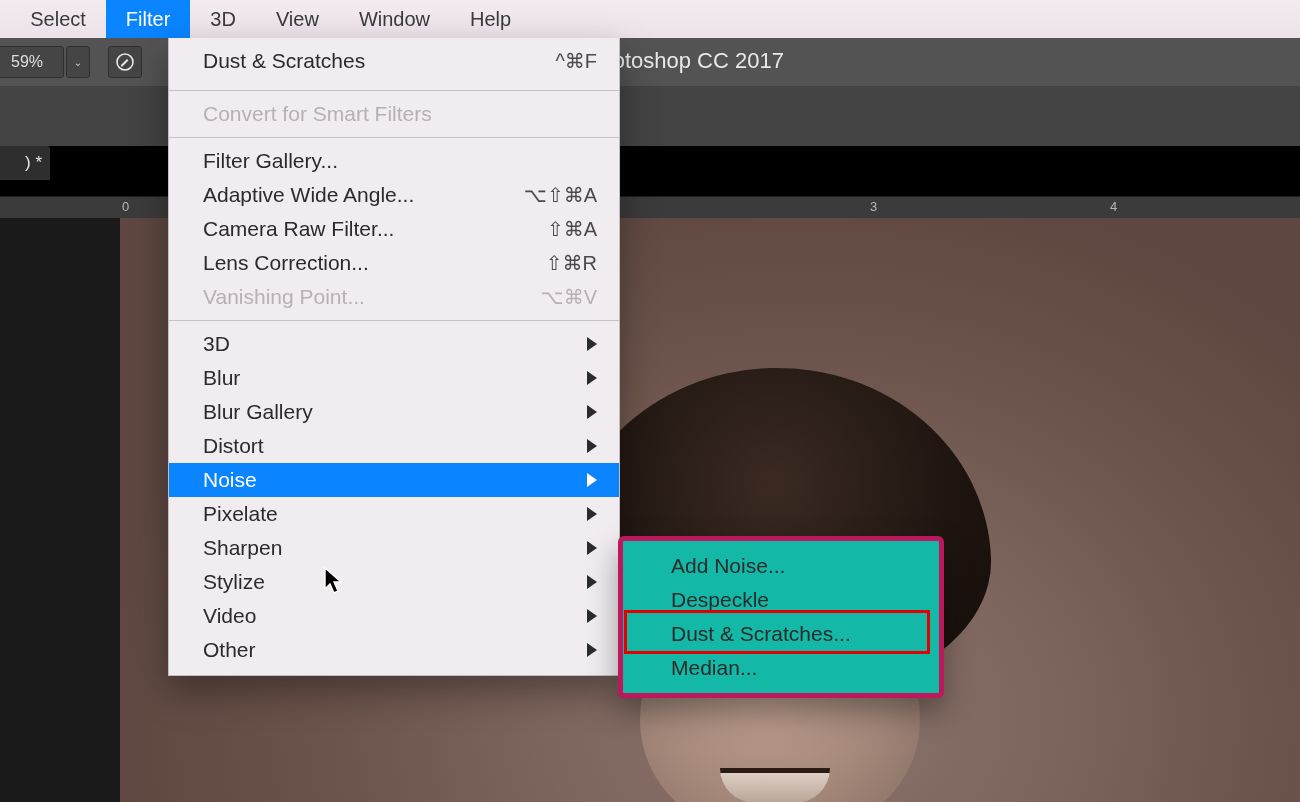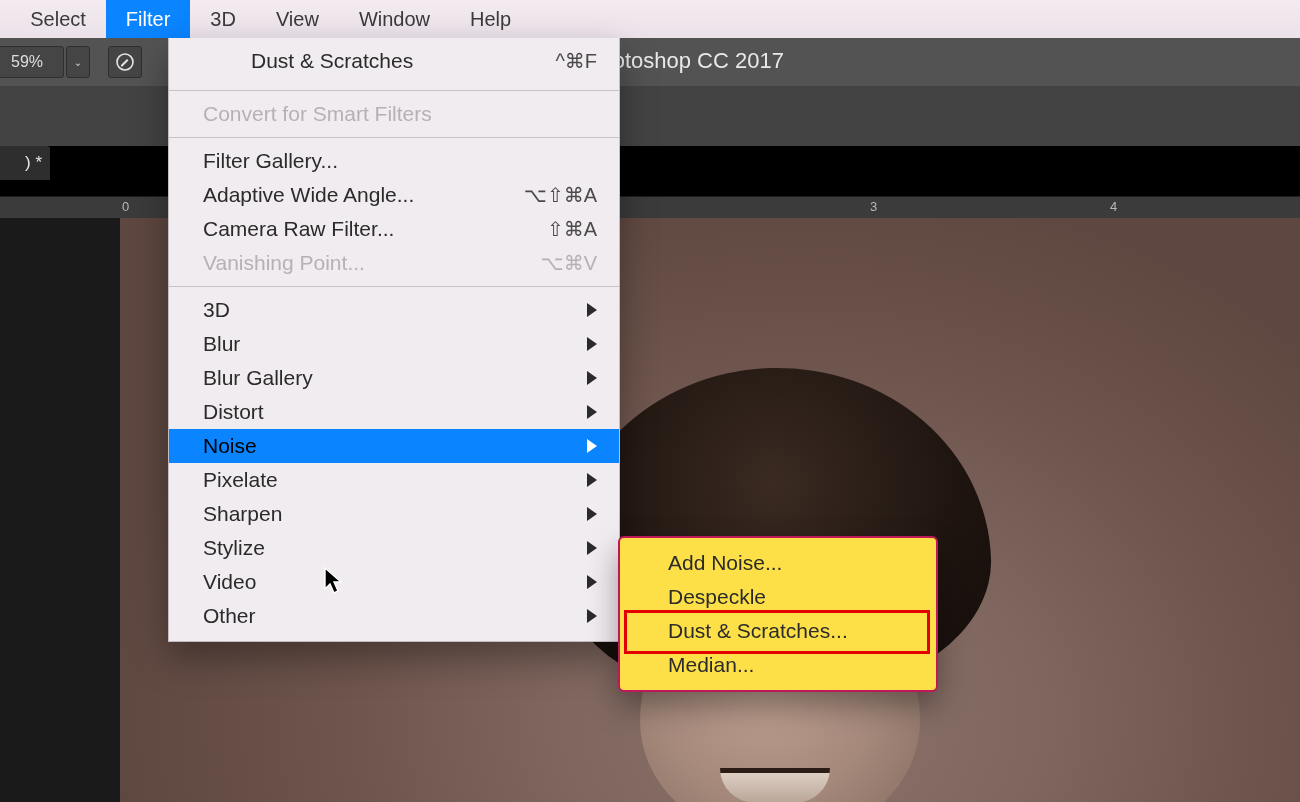--- a/index.html
+++ b/index.html
@@ -17,29 +17,29 @@
   .ruler-h .num{position:absolute;top:2px;color:#b8b8b8;font-size:13px;}
   .canvas-area{position:absolute;left:0;top:218px;width:1300px;height:584px;background:#1a1a1a;}
   .photo{position:absolute;left:120px;top:0;width:1180px;height:584px;background:radial-gradient(ellipse 700px 550px at 680px 500px,#8c756d 0%,#7e655d 35%,#6d544c 65%,#5e4740 100%);}
   .hair{position:absolute;left:440px;top:150px;width:430px;height:330px;border-radius:50% 50% 45% 45%/60% 60% 40% 40%;background:radial-gradient(ellipse at 50% 35%,#3a2a22 0%,#1f1510 60%,#120c09 100%);transform:rotate(-2deg);}
   .face{position:absolute;left:520px;top:360px;width:280px;height:260px;border-radius:48% 48% 46% 46%/55% 55% 45% 45%;background:radial-gradient(ellipse at 45% 38%,#c0a191 0%,#a4887a 55%,#826a5e 100%);}
   .teeth{position:absolute;left:600px;top:550px;width:110px;height:30px;border-radius:0 0 50px 50px;background:linear-gradient(#decfc3,#b8a598);border-top:5px solid #2b1c16;}
   .app-title{position:absolute;left:0;top:48px;width:1300px;text-align:center;color:#e9e9e9;font-size:22px;pointer-events:none;}
   
   .dropdown{position:absolute;left:168px;top:38px;width:450px;background:#f1ecef;border:1px solid #c3bcc1;border-top:none;box-shadow:0 16px 34px rgba(0,0,0,0.35);}
   .dd-row{height:34px;display:flex;align-items:center;padding:0 22px 0 34px;font-size:21px;color:#2b2b2b;justify-content:space-between;}
-  .dd-row.first{height:46px;margin-left:48px;}
+  .dd-row.first{height:46px;}
   .dd-row.disabled{color:#b7b0b5;}
-  .dd-row.sel{background:#0a84ff;color:#000000;}
+  .dd-row.sel{background:#0a84ff;color:#ffffff;}
   .dd-row .shortcut{color:#4a4a4a;font-size:20px;}
   .dd-row.disabled .shortcut{color:#b7b0b5;}
   .dd-sep{height:1px;background:#c8c1c6;margin:6px 0;}
   .tri{width:0;height:0;border-top:7px solid transparent;border-bottom:7px solid transparent;border-left:10px solid #2b2b2b;}
   .dd-row.sel .tri{border-left-color:#fff;}
-  .submenu{position:absolute;left:618px;top:536px;width:316px;background:#fde047;border:2px solid #be185d;border-radius:6px;box-shadow:0 14px 30px rgba(0,0,0,0.35);padding:8px 0;}
+  .submenu{position:absolute;left:618px;top:536px;width:316px;background:#14b8a6;border:5px solid #be185d;border-radius:6px;box-shadow:0 14px 30px rgba(0,0,0,0.35);padding:8px 0;}
   .sm-row{height:34px;display:flex;align-items:center;padding:0 0 0 48px;font-size:21px;color:#2b2b2b;}
   .highlight-box{position:absolute;left:624px;top:610px;width:300px;height:38px;border:3px solid #e20000;pointer-events:none;}
   .cursor{position:absolute;left:324px;top:567px;pointer-events:none;}
 </style>
 </head>
 <body>
 
 <div class="toolbar">
   <div class="zoom-box">59%</div>
   <div class="zoom-dd">⌄</div>
@@ -97,20 +97,24 @@
     <span class="shortcut"></span>
   </div>
   <div class="dd-row">
     <span>Adaptive Wide Angle...</span>
     <span class="shortcut">⌥⇧⌘A</span>
   </div>
   <div class="dd-row">
     <span>Camera Raw Filter...</span>
     <span class="shortcut">⇧⌘A</span>
   </div>
+  <div class="dd-row">
+    <span>Lens Correction...</span>
+    <span class="shortcut">⇧⌘R</span>
+  </div>
   <div class="dd-row disabled">
     <span>Vanishing Point...</span>
     <span class="shortcut">⌥⌘V</span>
   </div>
   <div class="dd-sep"></div>
 
   <div class="dd-row">
       <span>3D</span>
       <span class="tri"></span>
     </div>

